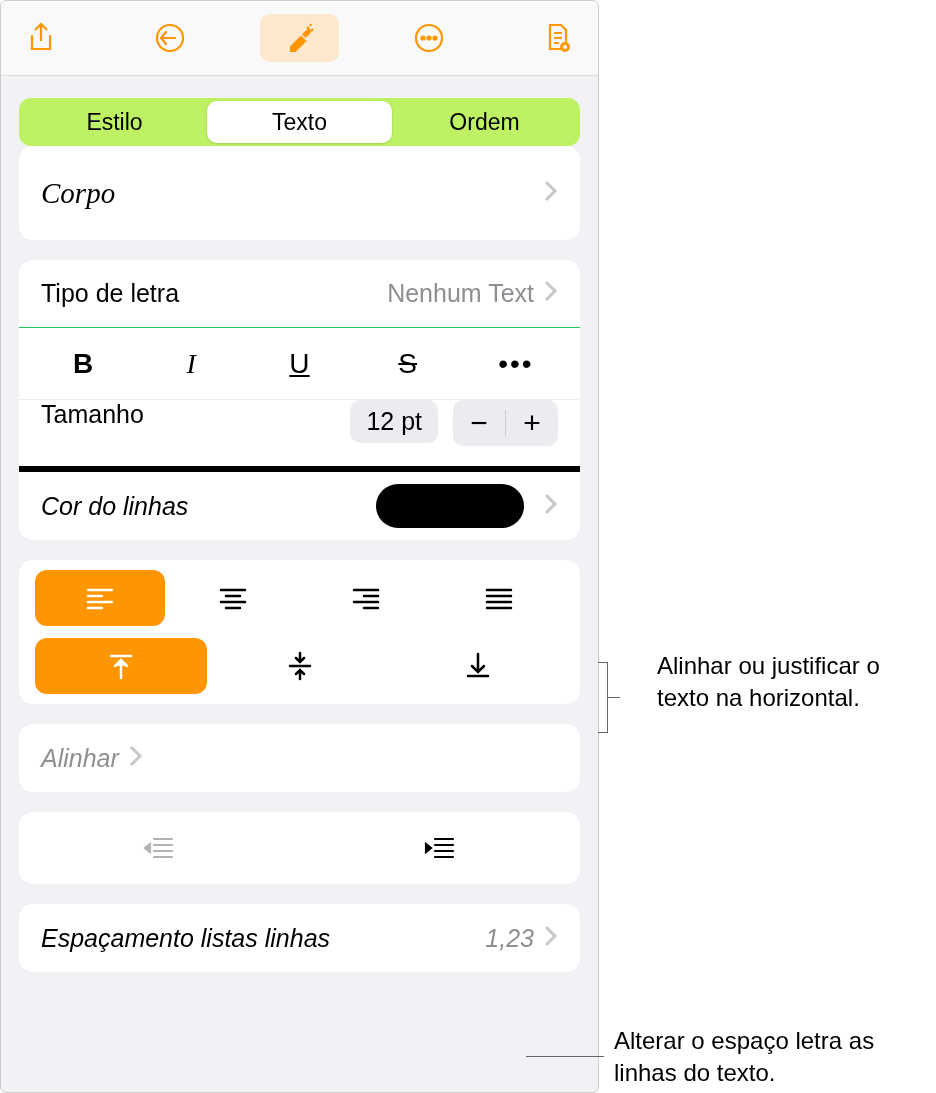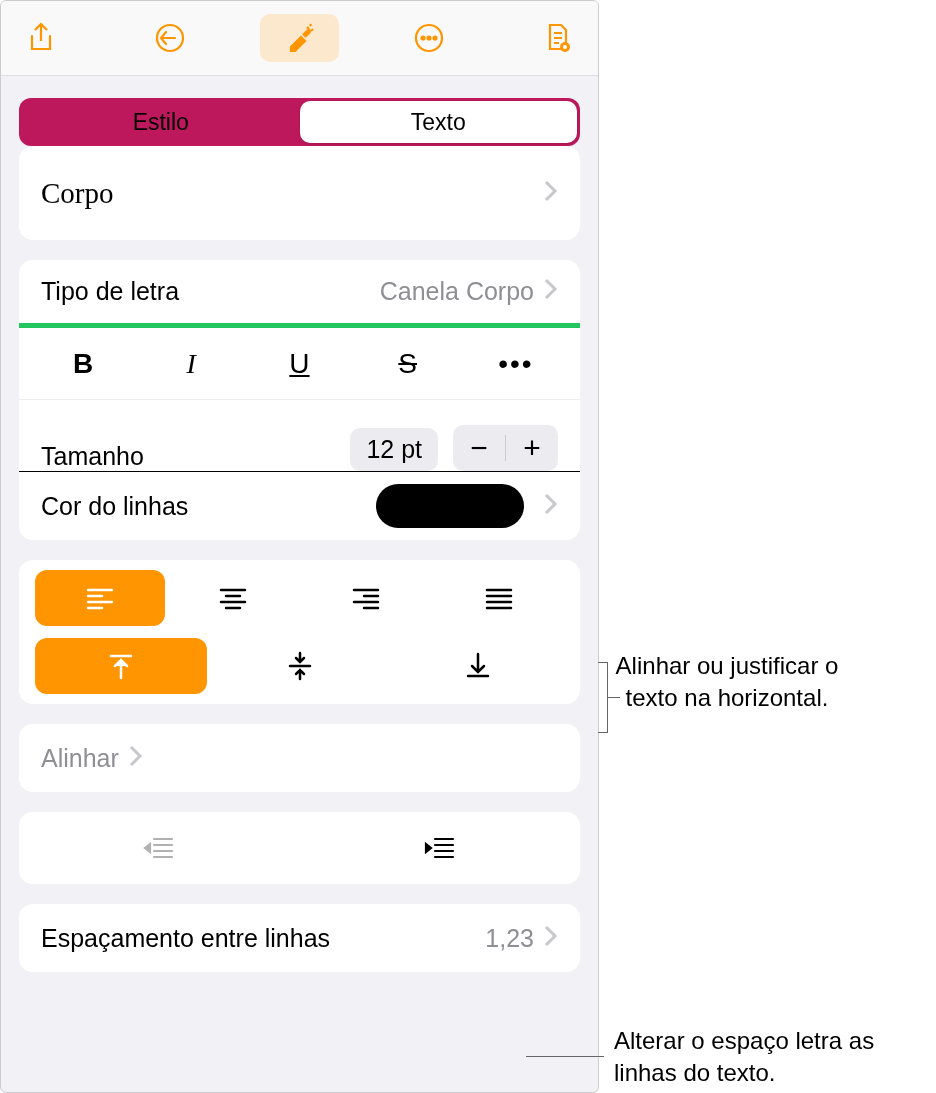--- a/index.html
+++ b/index.html
@@ -40,21 +40,21 @@
     }
     .toolbar-btn svg { width: 34px; height: 34px; }
     
     .scroll-area {
       padding: 0;
     }
     
     .segmented {
       margin: 22px 18px 0;
       display: flex;
-      background: #be185d;
+      background: #bef264;
       border-radius: 12px;
       height: 48px;
       padding: 3px;
     }
     .segment {
       flex: 1;
       display: flex;
       align-items: center;
       justify-content: center;
       font-size: 23px;
@@ -80,25 +80,25 @@
       margin: 0 18px 20px;
       border-radius: 14px;
       overflow: hidden;
     }
     
     .row {
       min-height: 68px;
       display: flex;
       align-items: center;
       padding: 0 22px;
-      border-bottom: 5px solid #22c55e;
+      border-bottom: 1px solid #22c55e;
       font-size: 25px;
       position: relative;
     }
-    .row:last-child { border-bottom: none; }
+    .row:last-child { border-bottom: none; font-style: italic; }
     .row .left { flex: 1; color: #000; }
     .row .right { color: #8e8e93; font-size: 25px; margin-right: 10px; }
     .row .serif { font-family: Georgia, serif; font-size: 29px; }
     
     .chevron {
       color: #c7c7cc;
     }
     .chevron svg { width: 14px; height: 22px; }
     
     .style-row { height: 94px; }
@@ -118,24 +118,24 @@
       align-items: center;
       justify-content: center;
       font-size: 28px;
       border-radius: 8px;
       cursor: pointer;
     }
     .dots { font-size: 28px; color: #000; letter-spacing: 2px; }
     
     .size-row {
       display: flex;
-      align-items: flex-end;
+      align-items: flex-start;
       height: 72px;
       padding: 0 22px;
-      border-bottom: 1px solid #000000;
+      border-bottom: 6px solid #000000;
     }
     .size-label { flex: 1; font-size: 25px; }
     .size-value {
       background: #ececf0;
       border-radius: 10px;
       padding: 7px 16px;
       font-size: 25px;
       margin-right: 15px;
     }
     .stepper {
@@ -270,38 +270,39 @@
         <circle cx="24" cy="26" r="2" fill="#fff" stroke="none"></circle>
       </svg>
     </div>
   </div>
 
   <div class="scroll-area">
 
     <div class="segmented">
       <div class="segment">Estilo</div>
       <div class="segment active">Texto</div>
+      <div class="segment">Ordem</div>
     </div>
 
 
     <div class="card">
       <div class="row style-row">
         <div class="left serif">Corpo</div>
         <div class="chevron">
           <svg viewBox="0 0 14 22" fill="none" stroke="#c7c7cc" stroke-width="3">
               <path d="M2 2 L11 11 L2 20"></path>
             </svg>
         </div>
       </div>
     </div>
 
     <div class="card">
       <div class="row">
         <div class="left">Tipo de letra</div>
-        <div class="right">Canela Corpo</div>
+        <div class="right">Nenhum Text</div>
         <div class="chevron">
           <svg viewBox="0 0 14 22" fill="none" stroke="#c7c7cc" stroke-width="3">
               <path d="M2 2 L11 11 L2 20"></path>
             </svg>
         </div>
       </div>
       <div class="font-buttons">
         <div class="font-btn font-b">B</div>
         <div class="font-btn font-i">I</div>
         <div class="font-btn font-u">U</div>
@@ -391,31 +392,31 @@
       <div class="indent-btn">
         <svg viewBox="0 0 34 30" fill="none" stroke="#000" stroke-width="2.2" stroke-linecap="round">
           <path d="M12 6 L30 6 M12 12 L30 12 M12 18 L30 18 M12 24 L30 24"></path>
           <path d="M3 11 L8 15 L3 19 Z" fill="#000"></path>
         </svg>
       </div>
     </div>
 
     <div class="card" style="margin-bottom:0;">
       <div class="row">
-        <div class="left">Espaçamento entre linhas</div>
+        <div class="left">Espaçamento listas linhas</div>
         <div class="right">1,23</div>
         <div class="chevron">
           <svg viewBox="0 0 14 22" fill="none" stroke="#c7c7cc" stroke-width="3">
               <path d="M2 2 L11 11 L2 20"></path>
             </svg>
         </div>
       </div>
     </div>
 
   </div>
 </div>
 
 <div class="callout-bracket" style="left:598px; top:662px; width:10px; height:71px;"></div>
 <div class="callout-line" style="left:608px; top:697px; width:12px;"></div>
-<div class="callout" style="left:597px; top:650px; width:260px;text-align:center;">Alinhar ou justificar o texto na horizontal.</div>
+<div class="callout" style="left:657px; top:650px; width:260px;">Alinhar ou justificar o texto na horizontal.</div>
 
 <div class="callout-line" style="left:526px; top:1056px; width:78px;"></div>
 <div class="callout" style="left:614px; top:1025px; width:310px;">Alterar o espaço letra as linhas do texto.</div>
 
 </body></html>

